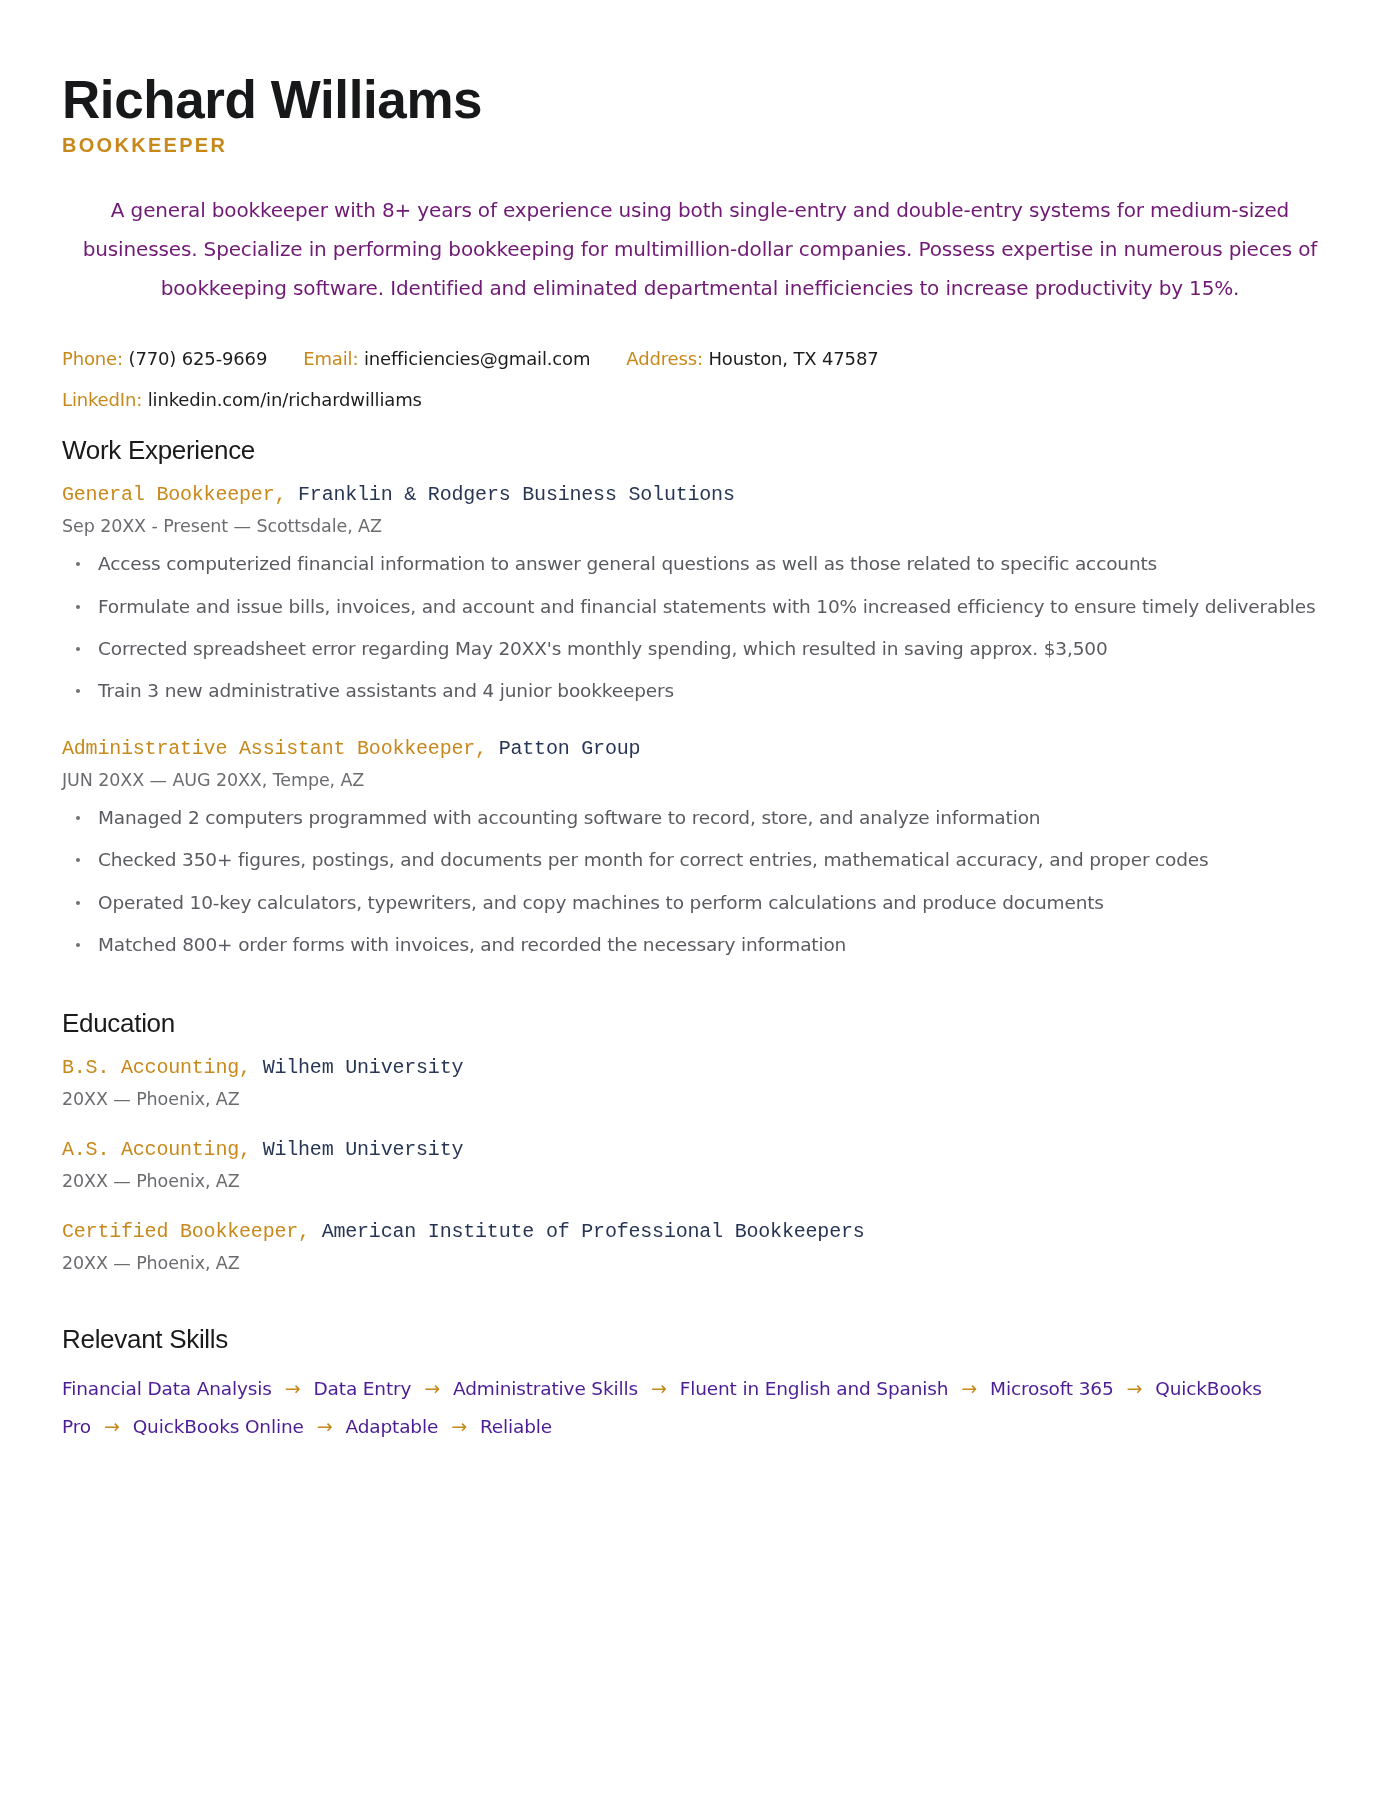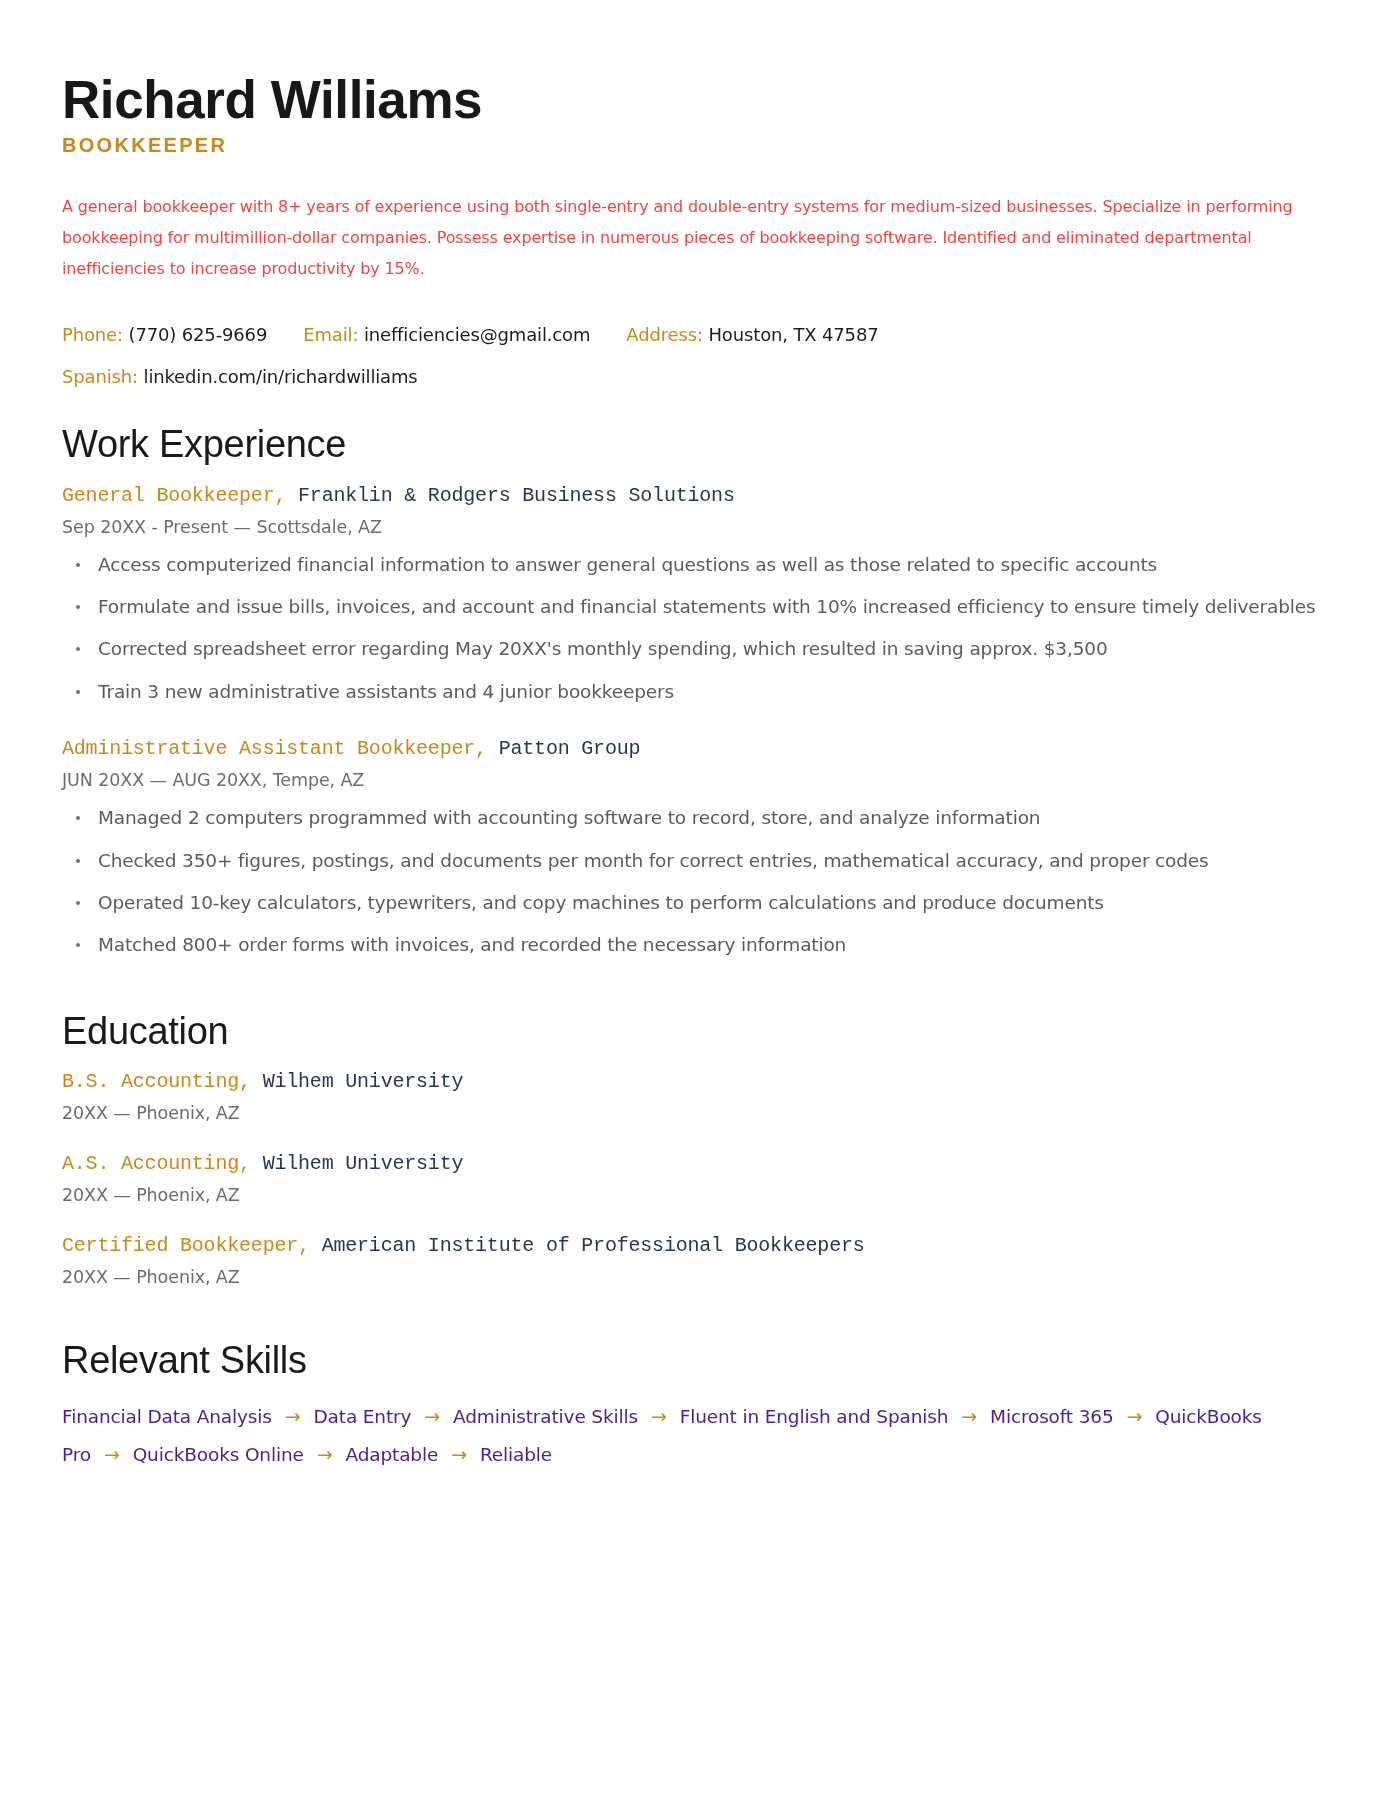--- a/index.html
+++ b/index.html
@@ -37,50 +37,51 @@
     font-size: 20px;
     font-weight: 700;
     color: #c8891c;
     letter-spacing: 2.3px;
     margin: 0 0 34px 0;
   }
 
   
   .summary {
     font-family: "DejaVu Sans", sans-serif;
-    font-size: 16px;
+    font-size: 20px;
     font-weight: 400;
-    color: #ef4444;
+    color: #701a75;
     line-height: 1.95;
     margin: 0 0 30px 0;
     letter-spacing: -0.15px;
+    text-align: center;
   }
 
   
   .contact-row {
     font-family: "DejaVu Sans", sans-serif;
     font-size: 18px;
     color: #1d1d1f;
     line-height: 2.3;
     letter-spacing: -0.15px;
     white-space: nowrap;
   }
   .contact-item { margin-right: 36px; display: inline; }
   .contact-item:last-child { margin-right: 0; }
   .clabel { color: #c8891c; }
   .cvalue { color: #1d1d1f; }
 
   
   .section-title {
     font-family: "Liberation Sans", sans-serif;
-    font-size: 38px;
+    font-size: 26px;
     font-weight: 400;
     color: #1a1a1a;
     letter-spacing: -0.3px;
-    margin: 26px 0 14px 0;
+    margin: 16px 0 14px 0;
     line-height: 1.15;
   }
   #sec-education { margin-top: 48px; }
   #sec-skills { margin-top: 48px; }
 
   
   .entry { margin-bottom: 6px; }
   .entry-title {
     font-family: Liberation Mono, monospace;
     font-size: 20px;
@@ -155,21 +156,21 @@
       <div class="role">BOOKKEEPER</div>
     </div>
 
     <p class="summary">A general bookkeeper with 8+ years of experience using both single-entry and double-entry systems for medium-sized businesses. Specialize in performing bookkeeping for multimillion-dollar companies. Possess expertise in numerous pieces of bookkeeping software. Identified and eliminated departmental inefficiencies to increase productivity by 15%.</p>
 
     <div>
       <div class="contact-row">
         <span class="contact-item"><span class="clabel">Phone:</span> <span class="cvalue">(770) 625-9669</span></span><span class="contact-item"><span class="clabel">Email:</span> <span class="cvalue">inefficiencies@gmail.com</span></span><span class="contact-item"><span class="clabel">Address:</span> <span class="cvalue">Houston, TX 47587</span></span>
       </div>
       <div class="contact-row">
-        <span class="contact-item"><span class="clabel">Spanish:</span> <span class="cvalue">linkedin.com/in/richardwilliams</span></span>
+        <span class="contact-item"><span class="clabel">LinkedIn:</span> <span class="cvalue">linkedin.com/in/richardwilliams</span></span>
       </div>
     </div>
 
     <h2 class="section-title" id="sec-work">Work Experience</h2>
     <div id="work-list">
         <div class="entry">
           <div class="entry-title"><span class="entry-role">General Bookkeeper,</span><span class="entry-org"> Franklin &amp; Rodgers Business Solutions</span></div>
           <div class="entry-meta">Sep 20XX - Present — Scottsdale, AZ</div>
           <ul class="bullets">
             <li>Access computerized financial information to answer general questions as well as those related to specific accounts</li>

